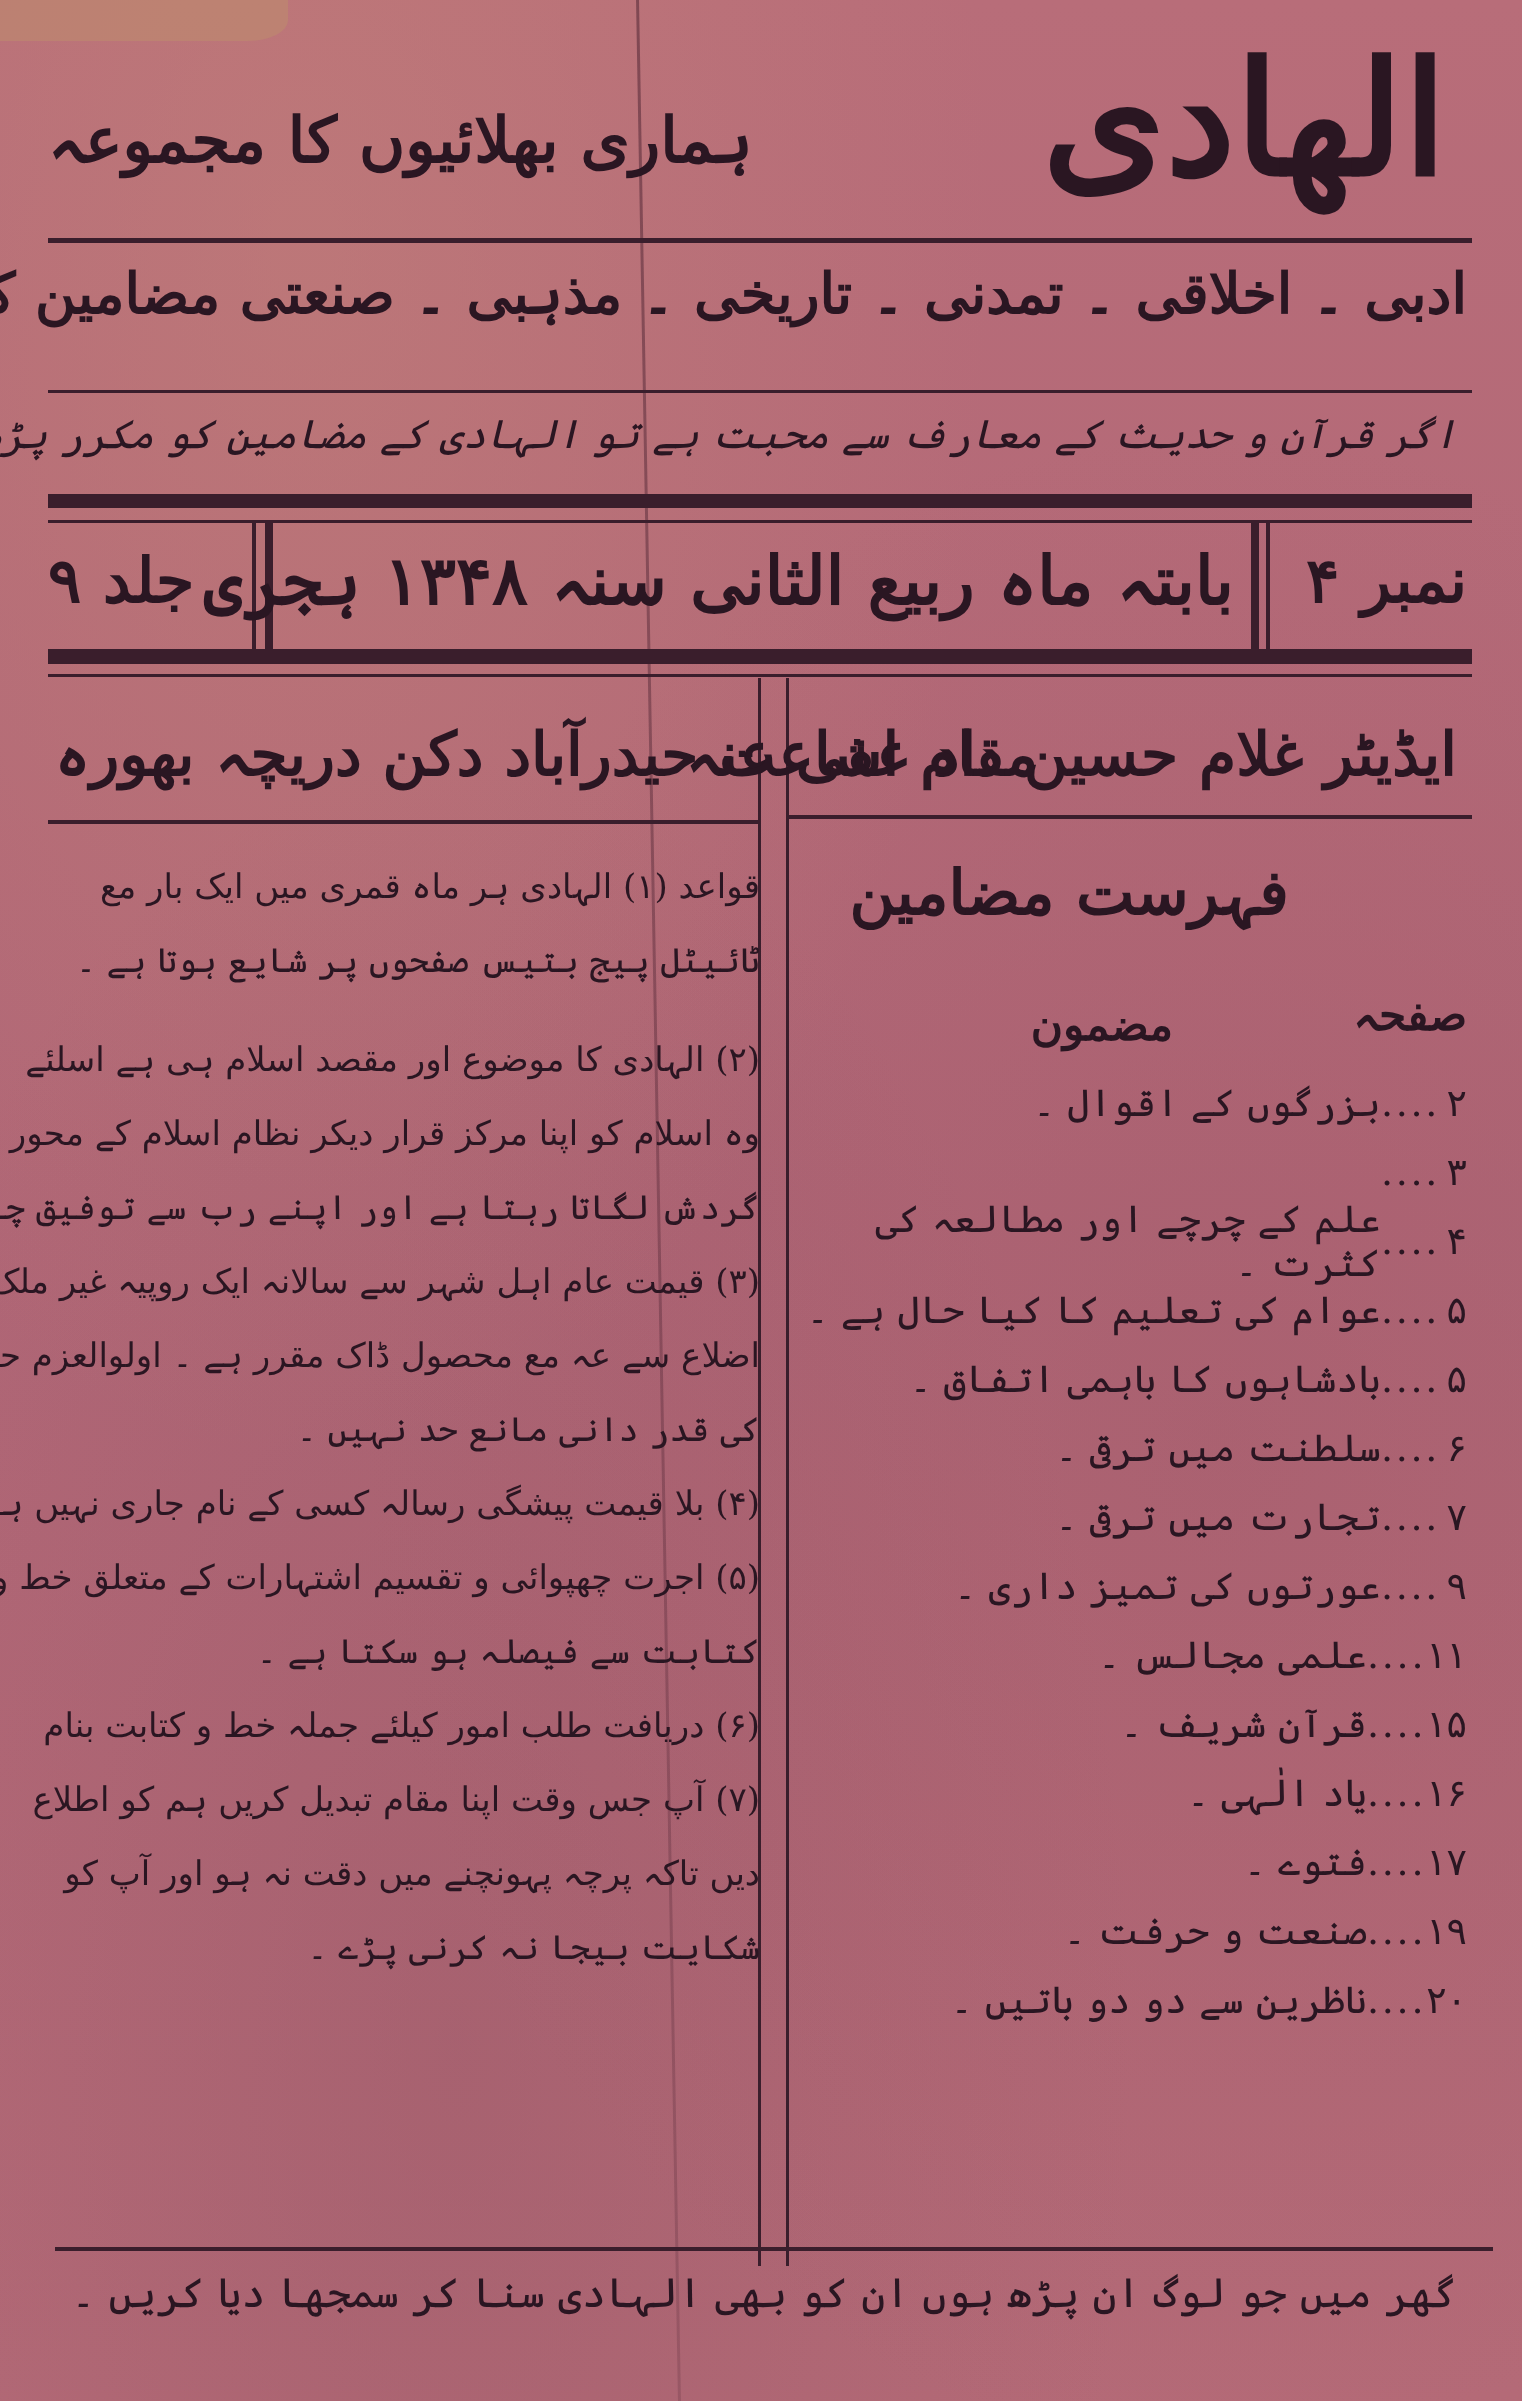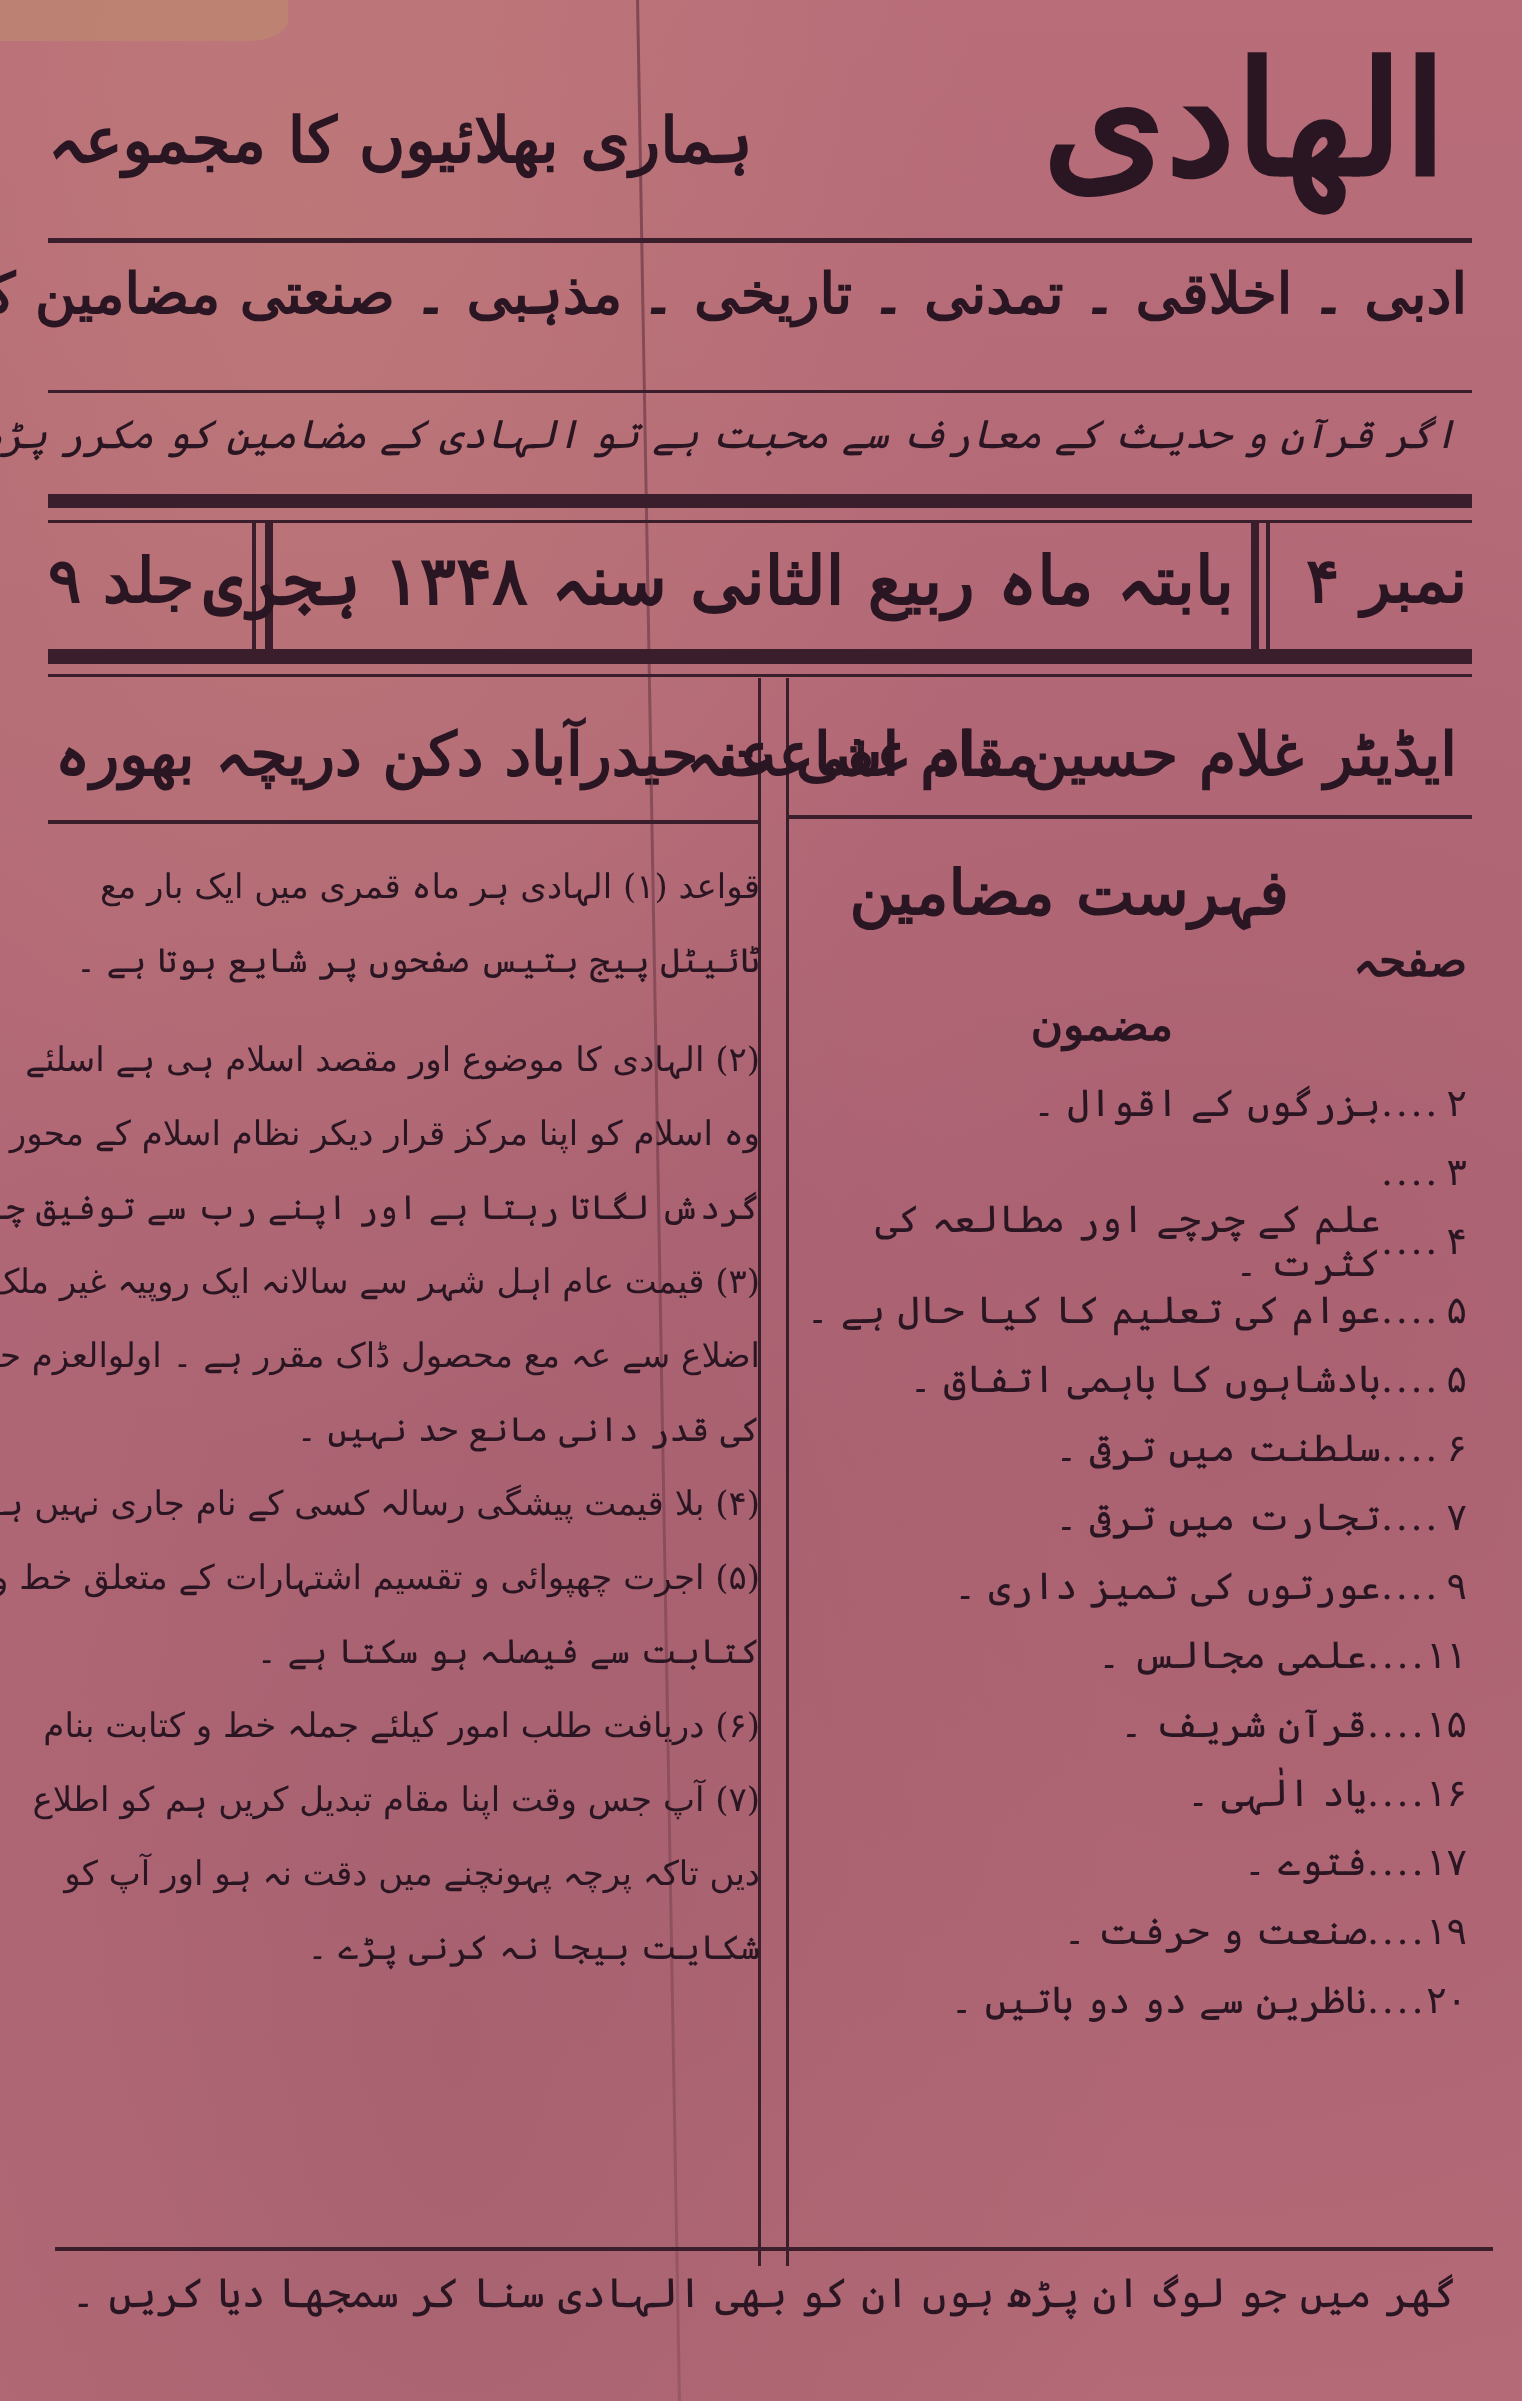--- a/index.html
+++ b/index.html
@@ -79,21 +79,21 @@
 <div class="rule" style="left:758px; top:678px; width:2.7px; height:1588px;"></div>
 <div class="rule" style="left:786px; top:678px; width:3.4px; height:1588px;"></div>
 
 <div class="urdu hdr" style="right:65px; top:719px;margin-left:40px;">ایڈیٹر غلام حسین داد عفی عنہ</div>
 <div class="urdu hdr" style="left:55px; top:719px;">مقام اشاعت حیدرآباد دکن دریچہ بھورہ</div>
 
 <div class="rule" style="left:48px; top:820px; width:712px; height:4.1px;"></div>
 <div class="rule" style="left:787px; top:815px; width:685px; height:4.1px;"></div>
 
 <div class="urdu toc-title" style="right:233px; top:856px;">فہرست مضامین</div>
-<div class="urdu toc-col" style="right:55px; top:935px;text-align:right;">صفحہ</div>
+<div class="urdu toc-col" style="right:55px; top:989px;text-align:right;">صفحہ</div>
 <div class="urdu toc-col" style="right:349px; top:999px;">مضمون</div>
 
 <div class="toc-list">
   <div class="toc-row toc-item">
       <span class="pg">۲</span>
       <span class="dots">....</span>
       <span>بزرگوں کے اقوال ۔</span>
     </div>
   <div class="toc-row toc-item">
       <span class="pg">۳</span>

